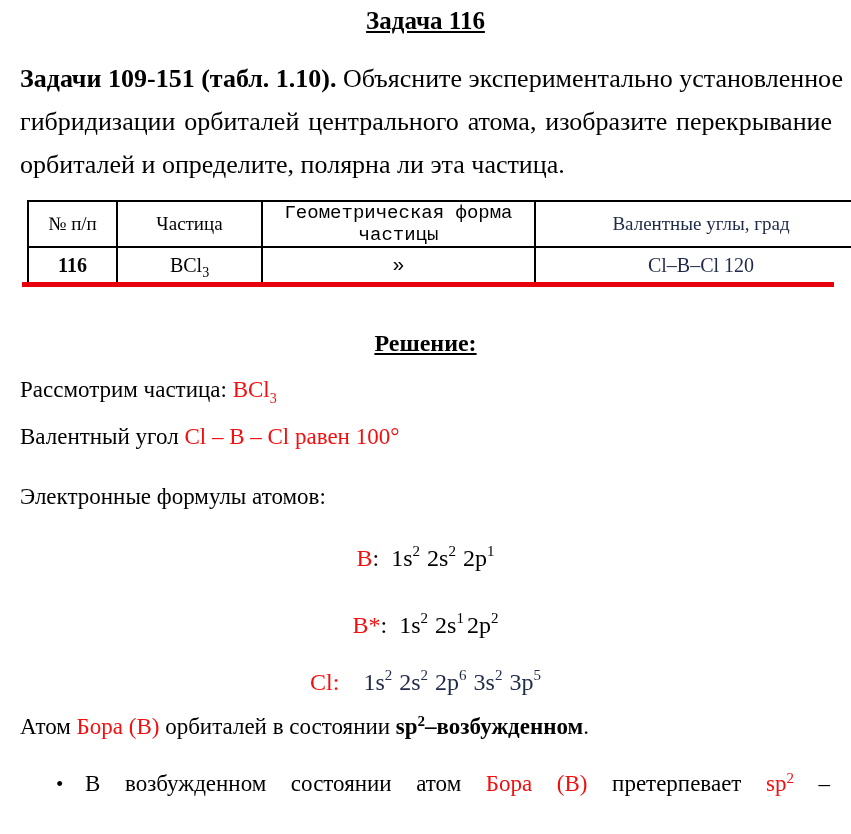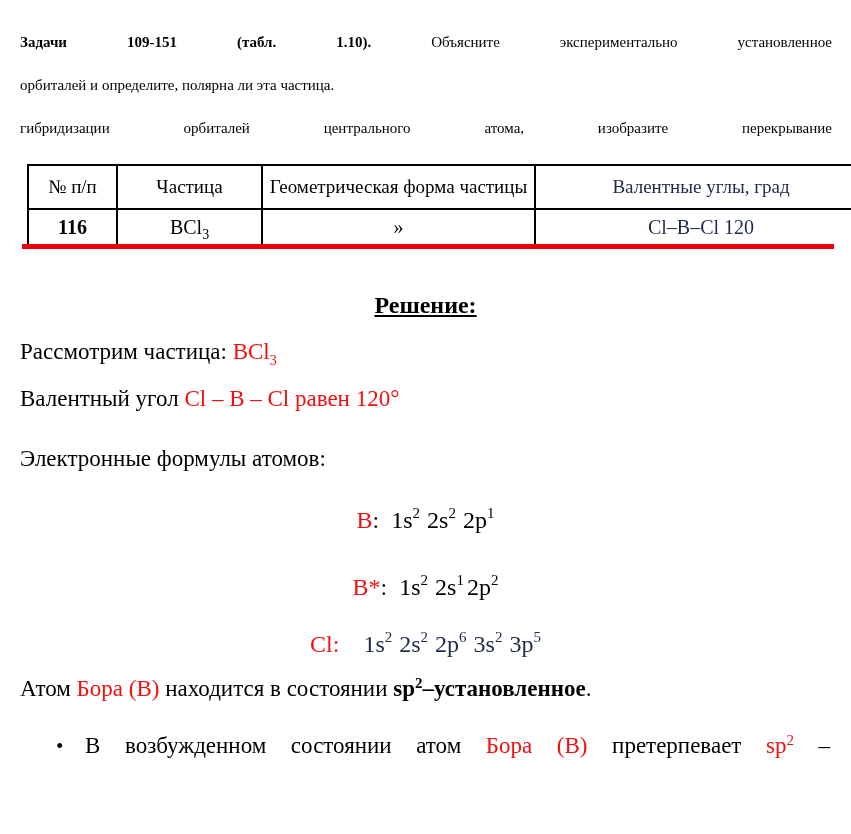--- a/index.html
+++ b/index.html
@@ -15,21 +15,21 @@
   .title {
     margin-top: 6px;
     text-align: center;
     font-size: 25px;
     font-weight: bold;
     text-decoration: underline;
     line-height: 30px;
   }
   .intro {
     margin: 21px 19px 0 20px;
-    font-size: 15px;
+    font-size: 26px;
   }
   .intro .ln { line-height: 43px; height: 43px; white-space: nowrap; }
   .jline { text-align: justify; text-align-last: justify; }
   .lline { text-align: left; }
   .lead-bold { font-weight: bold; }
 
   table.data {
     border-collapse: collapse;
     margin: 14px 0 0 27px;
     table-layout: fixed;
@@ -40,21 +40,21 @@
     border-bottom: none;
     text-align: center;
     vertical-align: middle;
     padding: 0 4px;
     font-size: 19px;
   }
   table.data tr.hdr td { height: 42px; }
   table.data tr.row td { height: 34px; font-size: 20px; }
   .col1 { width: 79px; }
   .col2 { width: 135px; }
-  .col3 { width: 263px; }
+  .col3 { width: 263px; font-family: Liberation Mono, monospace; }
   .col4 { width: 322px; }
   .navy { color: #1e2a47; }
   .red-line {
     height: 5px;
     background: #e8000d;
     width: 812px;
     margin: 0 0 0 22px;
   }
   .sol-heading {
     margin-top: 41px;
@@ -101,25 +101,26 @@
   }
   .bullet .marker { flex: none; width: 29px; font-size: 21px; }
   .bullet .btext { flex: 1; text-align: justify; text-align-last: justify; }
   .bullet sup.bsup { font-size: 15px; vertical-align: 8px; line-height: 0; }
 </style>
 </head>
 <body>
 
 <div class="page">
 
+  <div class="title">Задача 116</div>
 
   <div class="intro">
     <div class="ln jline"><span class="lead-bold">Задачи 109-151 (табл. 1.10).</span> <span>Объясните экспериментально установленное</span></div>
+    <div class="ln jline">гибридизации орбиталей центрального атома, изобразите перекрывание</div>
     <div class="ln lline">орбиталей и определите, полярна ли эта частица.</div>
-    <div class="ln jline">гибридизации орбиталей центрального атома, изобразите перекрывание</div>
   </div>
 
   <table class="data">
     <tbody>
       <tr class="hdr">
         <td class="col1">№ п/п</td>
         <td class="col2">Частица</td>
         <td class="col3">Геометрическая форма частицы</td>
         <td class="col4 navy">Валентные углы, град</td>
       </tr>
@@ -130,21 +131,21 @@
         <td class="col4 navy">Cl–B–Cl 120</td>
       </tr>
     </tbody>
   </table>
   <div class="red-line"></div>
 
   <div class="sol-heading">Решение:</div>
 
   <div class="bodyline consider"><span>Рассмотрим частица: </span><span class="red"><span>BCl</span><sub>3</sub></span></div>
 
-  <div class="bodyline angle"><span>Валентный угол </span><span class="red">Cl – B – Cl равен 120°</span></div>
+  <div class="bodyline angle"><span>Валентный угол </span><span class="red">Cl – B – Cl равен 100°</span></div>
 
   <div class="bodyline eflabel">Электронные формулы атомов:</div>
 
   <div class="formula f-b">
     <span class="red">B</span>
       <span class="colon">:</span>
       <span class="grp grp-tight"><span>1s</span><sup>2</sup></span>
       <span class="grp"><span>2s</span><sup>2</sup></span>
       <span class="grp"><span>2p</span><sup>1</sup></span>
   </div>
@@ -159,20 +160,20 @@
 
   <div class="formula f-cl navy">
     <span class="red colon-wide">Cl:</span>
       <span class="grp grp-tight"><span>1s</span><sup>2</sup></span>
       <span class="grp"><span>2s</span><sup>2</sup></span>
       <span class="grp"><span>2p</span><sup>6</sup></span>
       <span class="grp"><span>3s</span><sup>2</sup></span>
       <span class="grp"><span>3p</span><sup>5</sup></span>
   </div>
 
-  <div class="bodyline boron"><span>Атом </span><span class="red">Бора (B)</span><span> находится в состоянии </span><span class="bold"><span>sp</span><sup class="bsup">2</sup><span>–установленное</span></span><span>.</span></div>
+  <div class="bodyline boron"><span>Атом </span><span class="red">Бора (B)</span><span> орбиталей в состоянии </span><span class="bold"><span>sp</span><sup class="bsup">2</sup><span>–возбужденном</span></span><span>.</span></div>
 
   <div class="bullet">
     <span class="marker">•</span>
     <span class="btext"><span>В возбужденном состоянии атом </span><span class="red">Бора (B)</span><span> претерпевает </span><span class="red"><span>sp</span><sup class="bsup">2</sup></span><span> –</span></span>
   </div>
 
 </div>
 
 </body></html>

